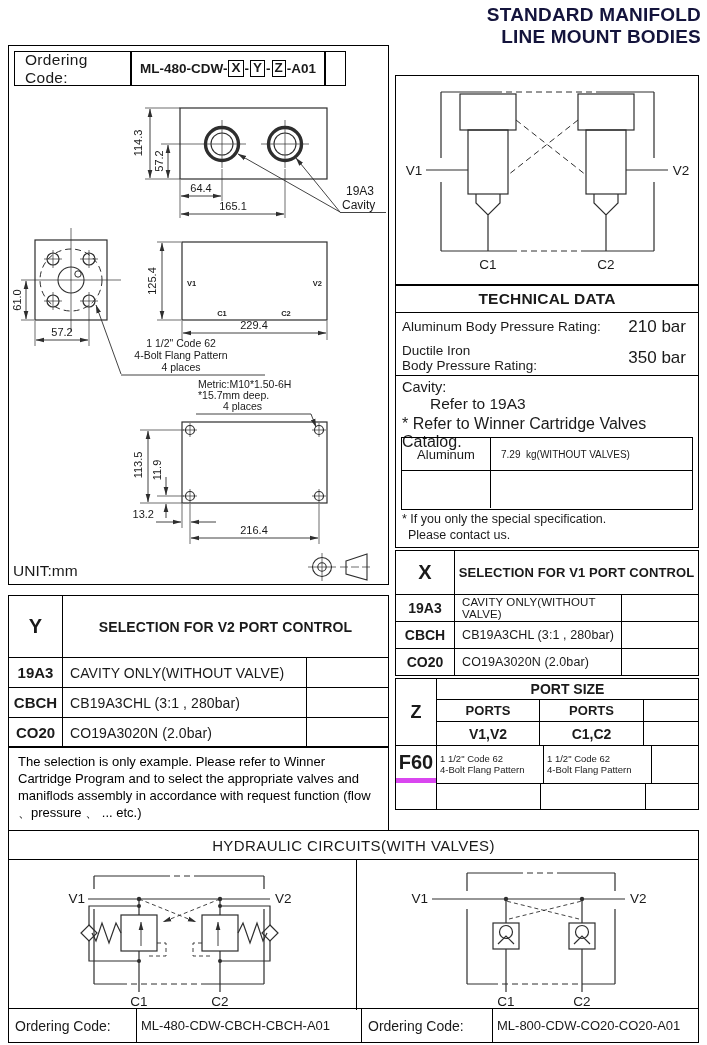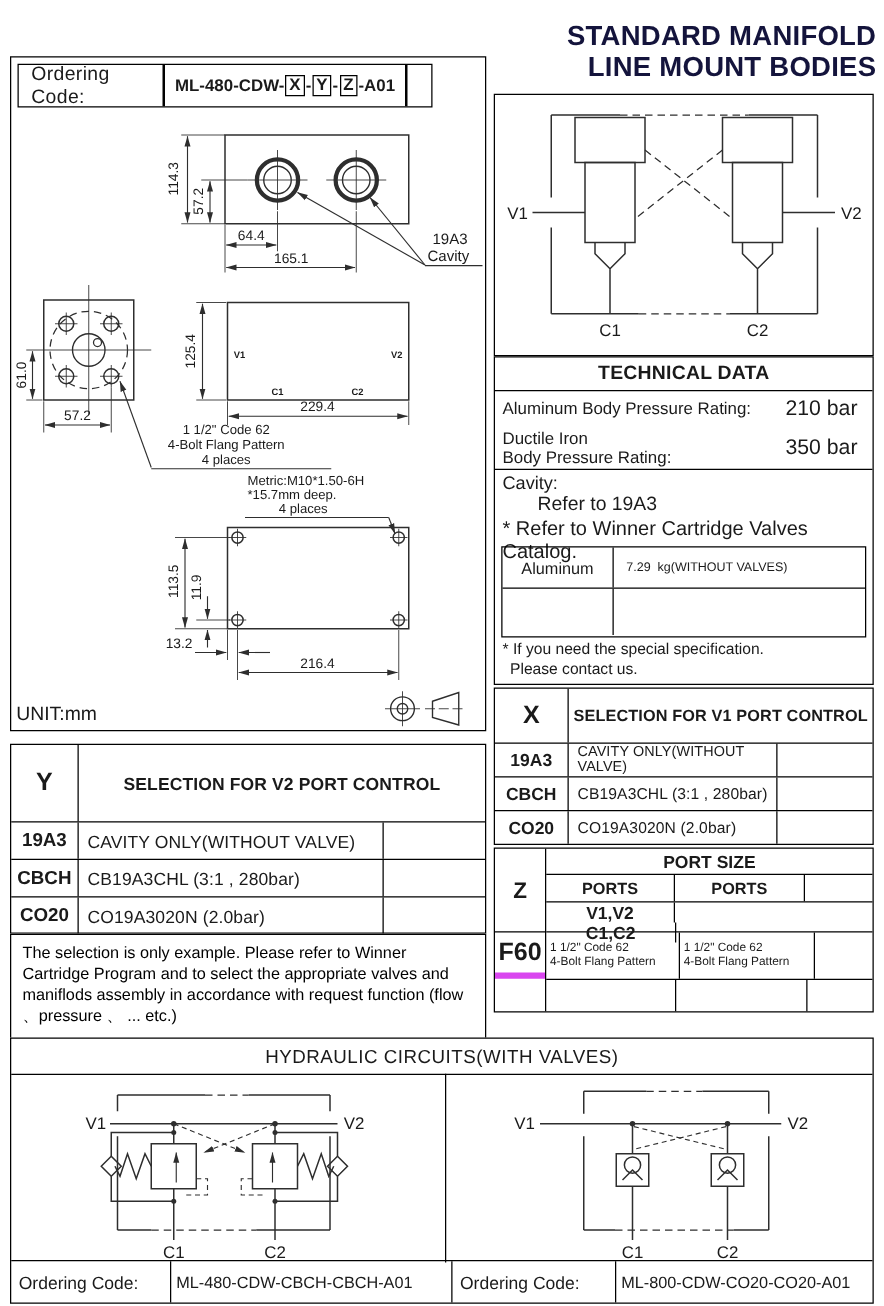--- a/index.html
+++ b/index.html
@@ -8,22 +8,22 @@
   .bx{position:absolute;border:1px solid #000;box-sizing:border-box;background:#fff;}
   .abs{position:absolute;box-sizing:border-box;}
   svg{display:block;}
   svg text{font-family:"Liberation Sans",sans-serif;fill:#1a1a1a;}
   svg .ln{stroke:#2e2e2e;stroke-width:1.2;fill:none;}
   svg .thin{stroke:#2e2e2e;stroke-width:0.7;fill:none;}
   svg .dim{stroke:#2e2e2e;stroke-width:0.9;fill:none;}
   svg .dash{stroke:#2e2e2e;stroke-width:1;fill:none;stroke-dasharray:6 4;}
   svg .dsh2{stroke:#2e2e2e;stroke-width:0.9;fill:none;stroke-dasharray:4 3;}
   svg .dot{fill:#2e2e2e;stroke:none;}
-  .title{position:absolute;top:16px;right:6px;text-align:right;font-weight:bold;
-         font-size:22px;line-height:1.14;color:#14143c;letter-spacing:.2px;}
+  .title{position:absolute;top:4px;right:6px;text-align:right;font-weight:bold;
+         font-size:19px;line-height:1.14;color:#14143c;letter-spacing:.2px;}
   
   .ordwrap{position:absolute;left:5px;top:5px;width:330px;height:33px;border:1px solid #000;
            display:flex;align-items:stretch;}
   .ordlabel{font-size:15.5px;display:flex;align-items:center;padding:0 10px;letter-spacing:.3px;}
   .ordcode{border-left:2px solid #000;border-right:2px solid #000;display:flex;align-items:center;
            padding:0 8px;font-weight:bold;font-size:13.5px;white-space:nowrap;}
   .ltr{border:1px solid #000;padding:0 2px;margin:0 1px;display:inline-block;line-height:1.1;}
   
   .td-title{height:26px;border-bottom:1px solid #000;display:flex;align-items:center;justify-content:center;
             font-weight:bold;font-size:15.5px;letter-spacing:.2px;}
@@ -256,21 +256,21 @@
       <div class="wt-row" style="border-bottom:1px solid #000;">
         <div class="wt-mat">Aluminum</div>
         <div class="wt-val">7.29  kg(WITHOUT VALVES)</div>
       </div>
       <div class="wt-row" style="height:37px;">
         <div class="wt-mat"></div>
         <div class="wt-val"></div>
       </div>
     </div>
     <div style="position:absolute;left:6px;top:226px;font-size:12.5px;line-height:1.25;">
-      <div>* If you need the special specification.</div>
+      <div>* If you only the special specification.</div>
       <div style="margin-left:6px">Please contact us.</div>
     </div>
   </div>
 
   <div class="bx" style="left:395px;top:550px;width:304px;height:126px;">
     <div class="selhead" style="height:43px;">
       <div class="selkey" style="width:58px;font-size:20px;">X</div>
       <div class="seltitle">SELECTION FOR V1 PORT CONTROL</div>
     </div>
     <div class="selrow" style="height:26px;">
@@ -296,21 +296,21 @@
       <div class="zc" style="height:37px;font-size:20px;border-bottom:5px solid #d946ef;">F60</div>
       <div style="flex:1"></div>
     </div>
     <div style="flex:1;display:flex;flex-direction:column;">
       <div class="zc" style="height:21px;font-size:14px;border-bottom:1px solid #000;">PORT SIZE</div>
       <div style="display:flex;height:21px;border-bottom:1px solid #000;">
         <div class="zc" style="width:103px;border-right:1px solid #000;font-size:13px;">PORTS</div>
         <div class="zc" style="width:104px;border-right:1px solid #000;font-size:13px;">PORTS</div>
         <div style="flex:1"></div>
       </div>
-      <div style="display:flex;height:23px;border-bottom:1px solid #000;flex-direction:column;">
+      <div style="display:flex;height:23px;border-bottom:1px solid #000;">
         <div class="zc" style="width:103px;border-right:1px solid #000;font-size:14px;">V1,V2</div>
         <div class="zc" style="width:104px;border-right:1px solid #000;font-size:14px;">C1,C2</div>
         <div style="flex:1"></div>
       </div>
       <div style="display:flex;height:37px;border-bottom:1px solid #000;">
         <div class="small2" style="width:103px;border-right:1px solid #000;">
           <span>1 1/2" Code 62</span>
           <span>4-Bolt Flang Pattern</span>
         </div>
         <div class="small2" style="width:104px;border-right:1px solid #000;">

